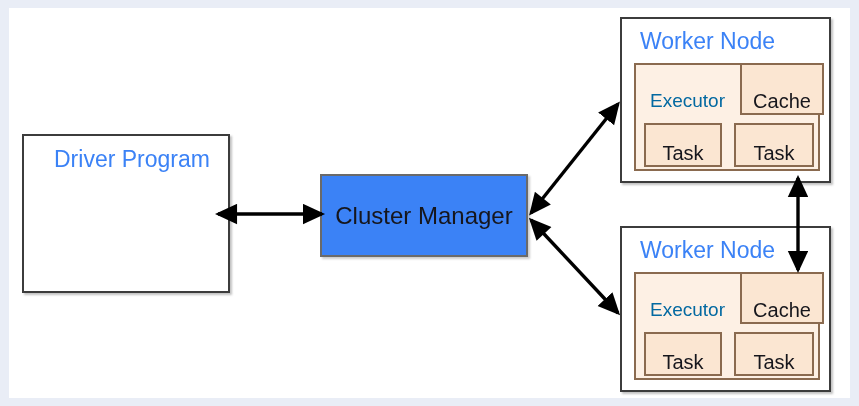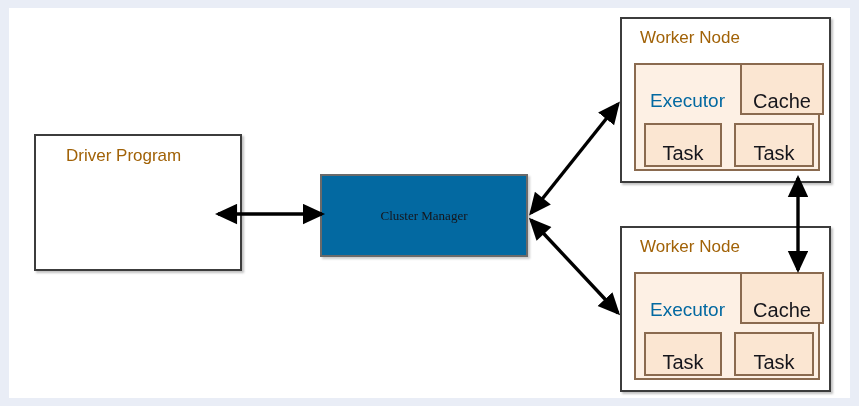--- a/index.html
+++ b/index.html
@@ -39,40 +39,39 @@
     white-space: nowrap;
   }
   .outer-box {
     background: #ffffff;
     border: 2px solid #3c3c3c;
     box-shadow: 2px 2px 2px rgba(120,120,120,0.45);
     display: block;
   }
   .outer-title {
     position: absolute;
-    font-size: 17px;
-    color: #a16207;
+    font-size: 23px;
+    color: #3b82f6;
     white-space: nowrap;
   }
   .peach-box {
     background: #fbe6d2;
     border: 2px solid #8a6a4f;
     font-size: 20px;
     align-items: flex-end;
   }
   .peach-light {
     background: #fdf0e4;
     border: 2px solid #8a6a4f;
   }
   .plain-box {
-    background: #0369a1;
+    background: #3b82f6;
     border: 2px solid #6a6a6a;
     box-shadow: 2px 2px 2px rgba(130,130,130,0.4);
-    font-size: 13px;
-    font-family: Liberation Serif, serif;
+    font-size: 24px;
   }
   .exec-label {
     position: absolute;
     font-size: 19px;
     color: #0369a1;
     white-space: nowrap;
   }
   svg.arrow-layer {
     position: absolute;
     left: 0;
@@ -86,21 +85,21 @@
 </head>
 <body>
 
 <div id="canvas">
 
   <div class="frame-band frame-top"></div>
   <div class="frame-band frame-bottom"></div>
   <div class="frame-band frame-left"></div>
   <div class="frame-band frame-right"></div>
 
-  <div class="box outer-box" style="left:34px; top:134px; width:208px; height:137px;">
+  <div class="box outer-box" style="left:22px; top:134px; width:208px; height:159px;">
     <div class="outer-title" style="left:30px; top:10px;">Driver Program</div>
   </div>
 
   <div class="box plain-box" style="left:320px; top:174px; width:208px; height:83px;">
     <span>Cluster Manager</span>
   </div>
 
   <div class="box outer-box" style="left:620px; top:17px; width:211px; height:166px;">
     <div class="outer-title" style="left:18px; top:9px;">Worker Node</div>
 

